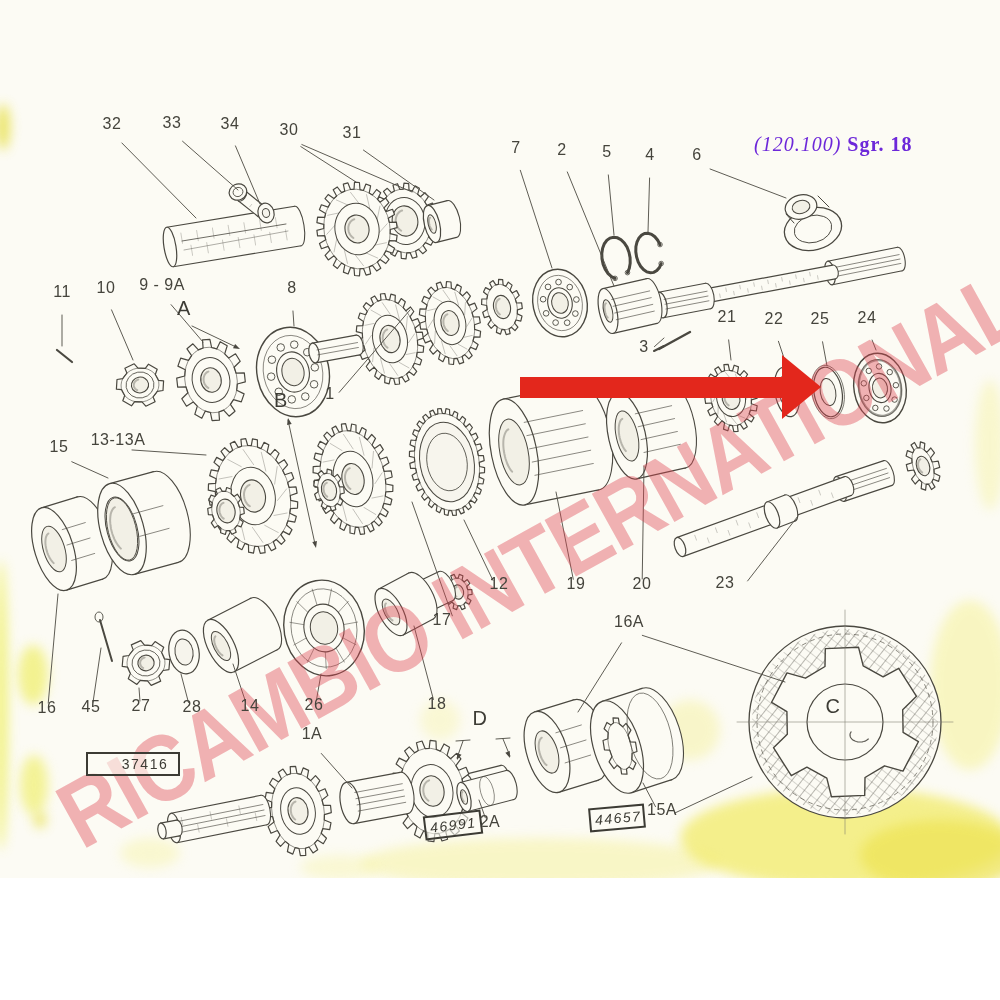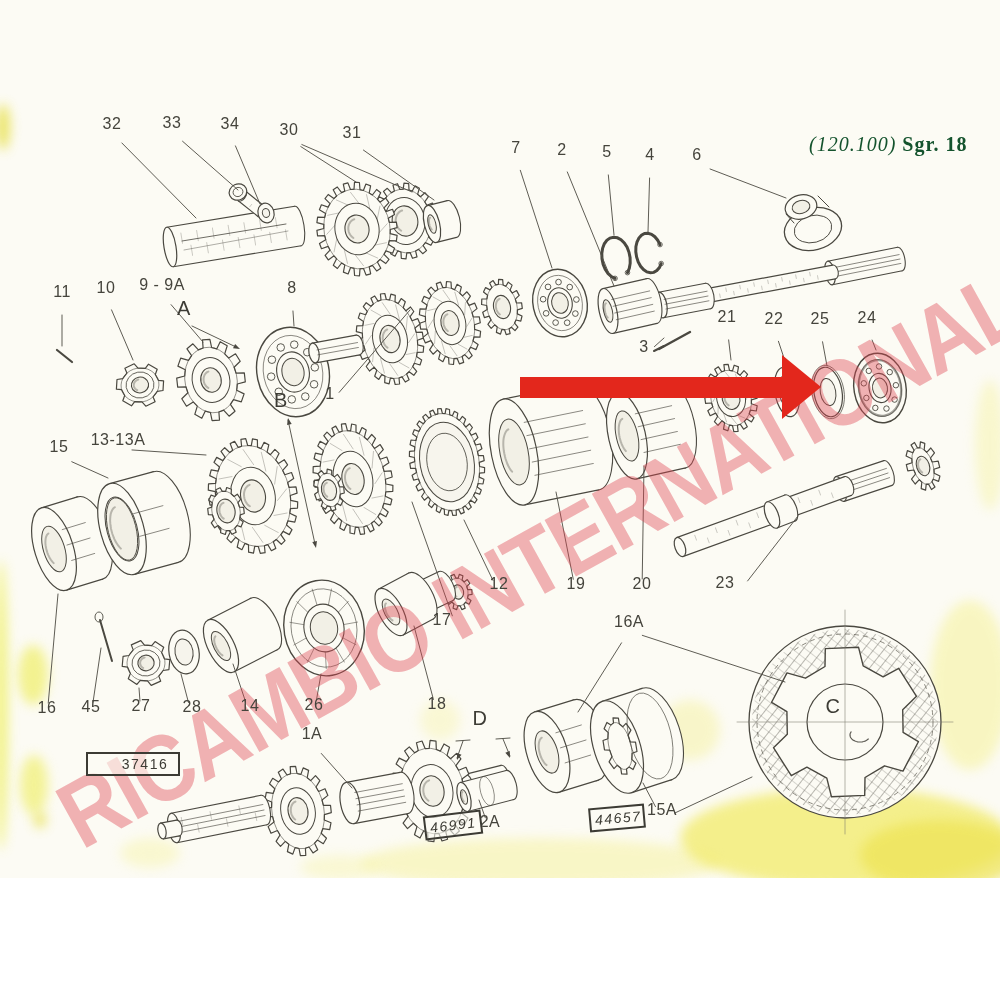--- a/index.html
+++ b/index.html
@@ -6,22 +6,22 @@
   .page{position:relative;width:1000px;height:1000px;background:#fcfbf4;overflow:hidden;
         font-family:"Liberation Sans", sans-serif;}
   .stain{position:absolute;border-radius:50%;filter:blur(6px);}
   .whitestrip{position:absolute;left:0;top:878px;width:1000px;height:122px;background:#ffffff;z-index:3;}
   svg.art{position:absolute;left:0;top:0;z-index:4;}
   .watermark{position:absolute;left:40px;top:775px;z-index:5;
      transform:rotate(-29deg) scaleY(1.12);transform-origin:0 0;
      font-size:84px;font-weight:bold;letter-spacing:-2px;white-space:nowrap;
      color:rgba(223,67,80,0.40);font-family:"Liberation Sans",sans-serif;}
   svg.arrowlayer{position:absolute;left:0;top:0;z-index:6;}
-  .header{position:absolute;left:809px;top:133px;z-index:8;white-space:nowrap;
-     font-family:"Liberation Serif", serif;color:#14532d;}
+  .header{position:absolute;left:754px;top:133px;z-index:8;white-space:nowrap;
+     font-family:"Liberation Serif", serif;color:#6d28d9;}
   .header .code{font-style:italic;font-size:20px;letter-spacing:1px;}
   .header .sgr{font-weight:bold;font-size:20px;margin-left:6px;letter-spacing:1px;}
   .callout{position:absolute;z-index:7;transform:translate(-50%,0);
      font-size:16px;color:#45443c;letter-spacing:0.5px;white-space:nowrap;}
   .callout.letter{font-size:20px;color:#3d3c35;}
   .pnbox{position:absolute;z-index:7;border:2px solid #3c3b34;color:#3c3b34;
      text-align:center;font-size:14px;letter-spacing:1.5px;padding:2px 4px;background:rgba(252,251,244,.6);}
   .pnbox.it{font-style:italic;}
 </style>
 </head>

